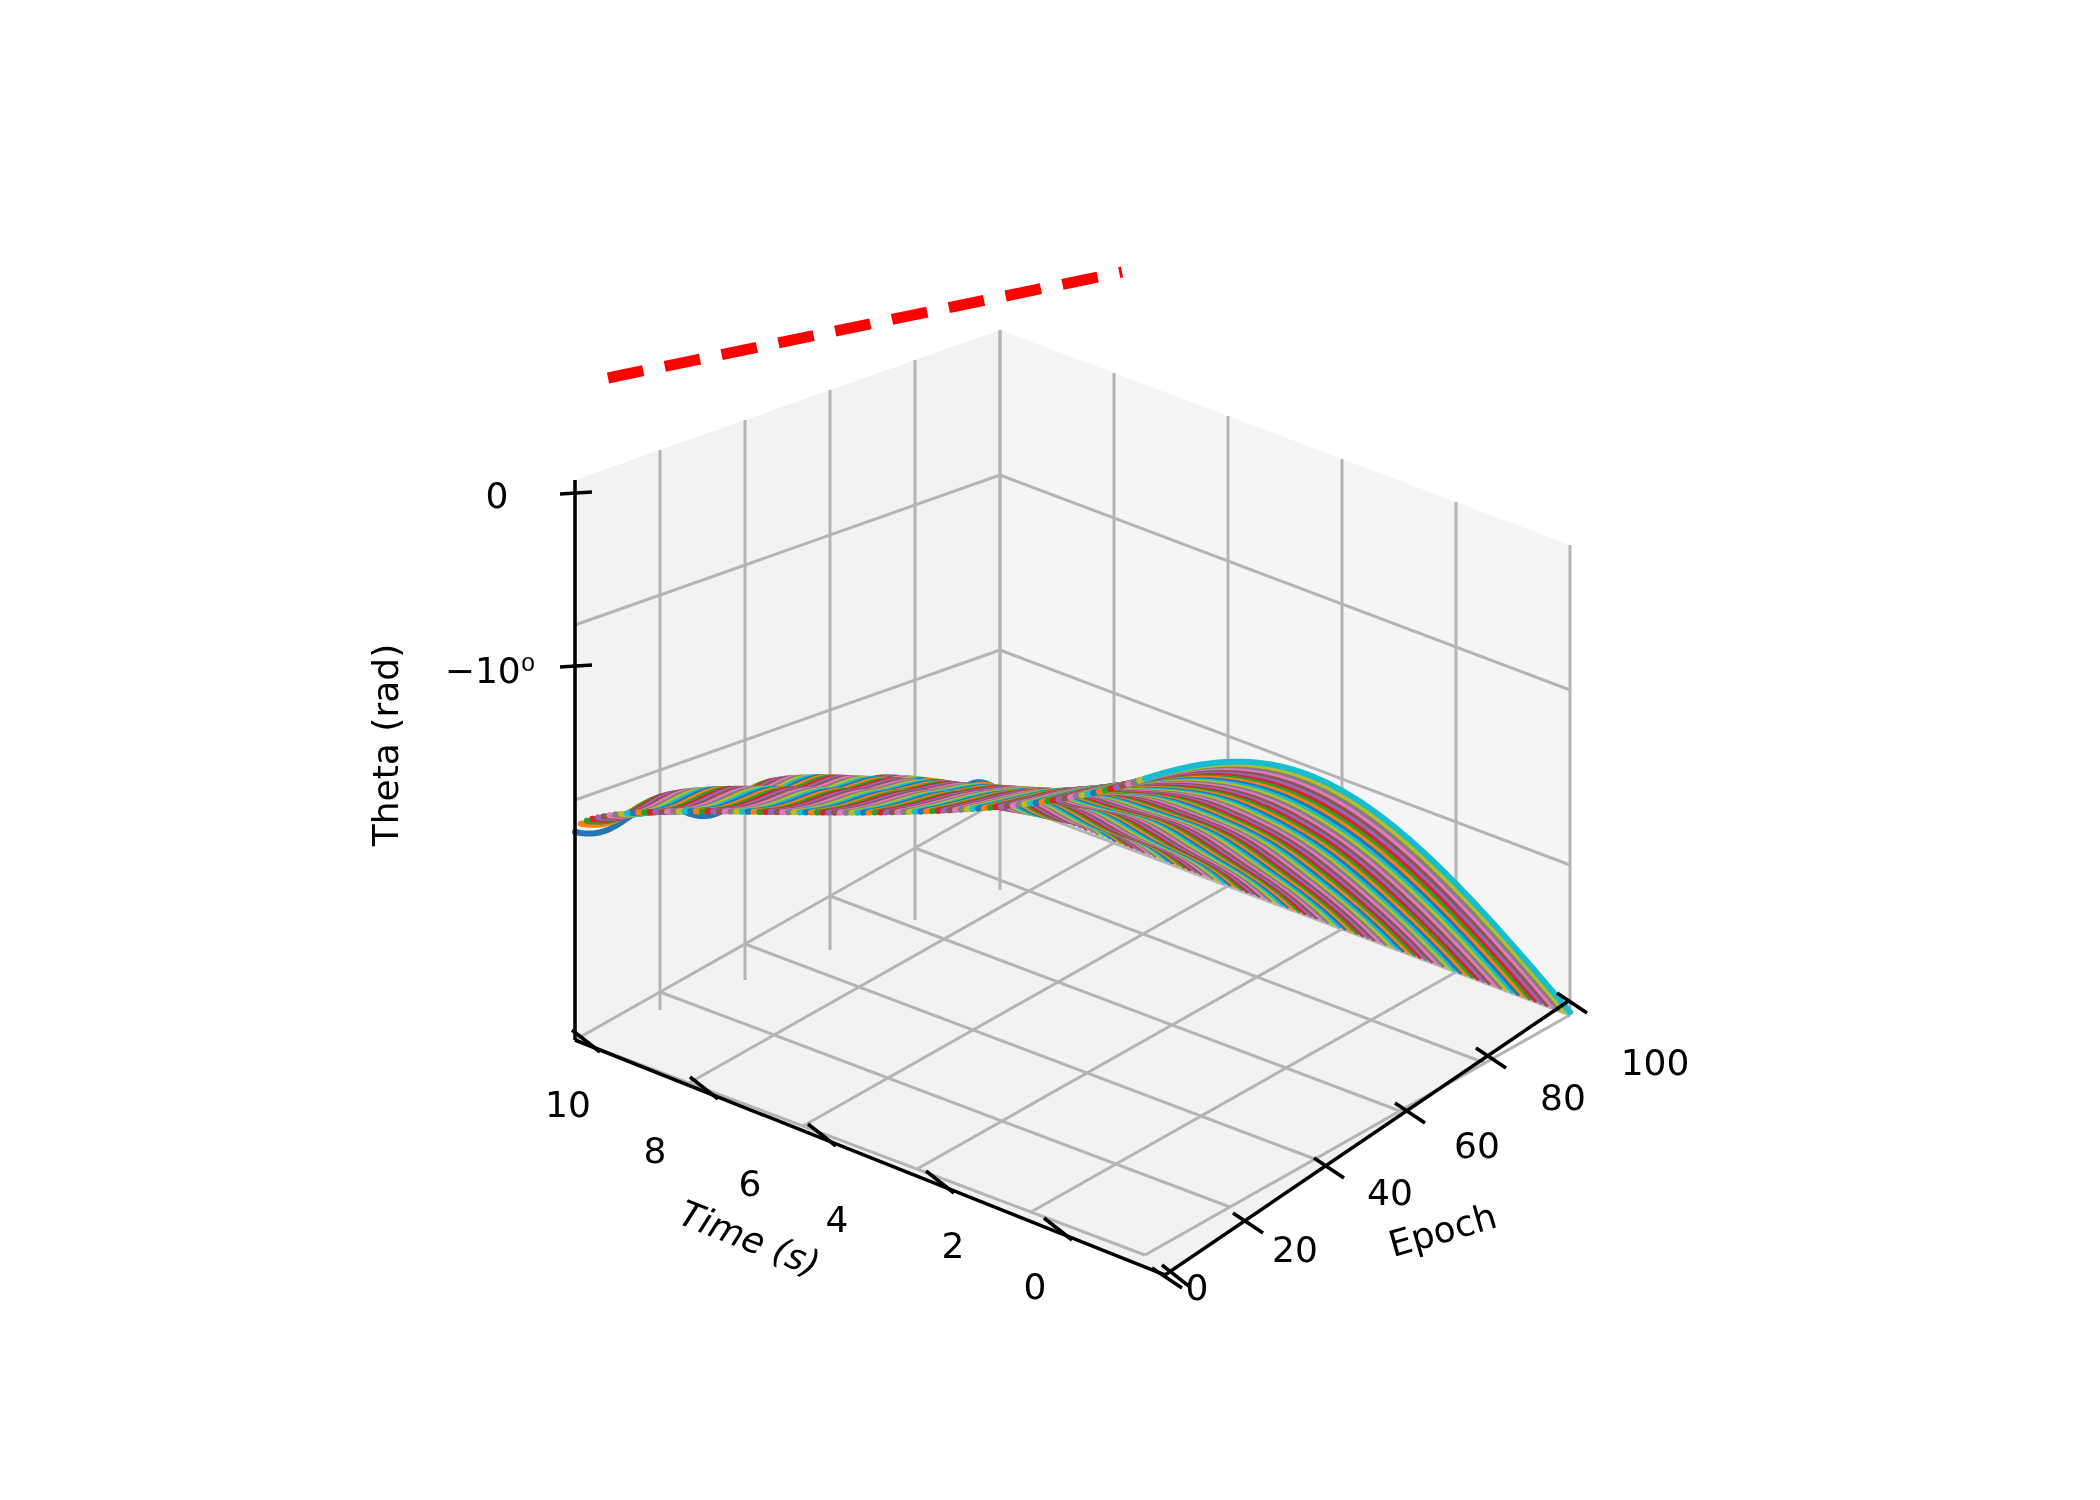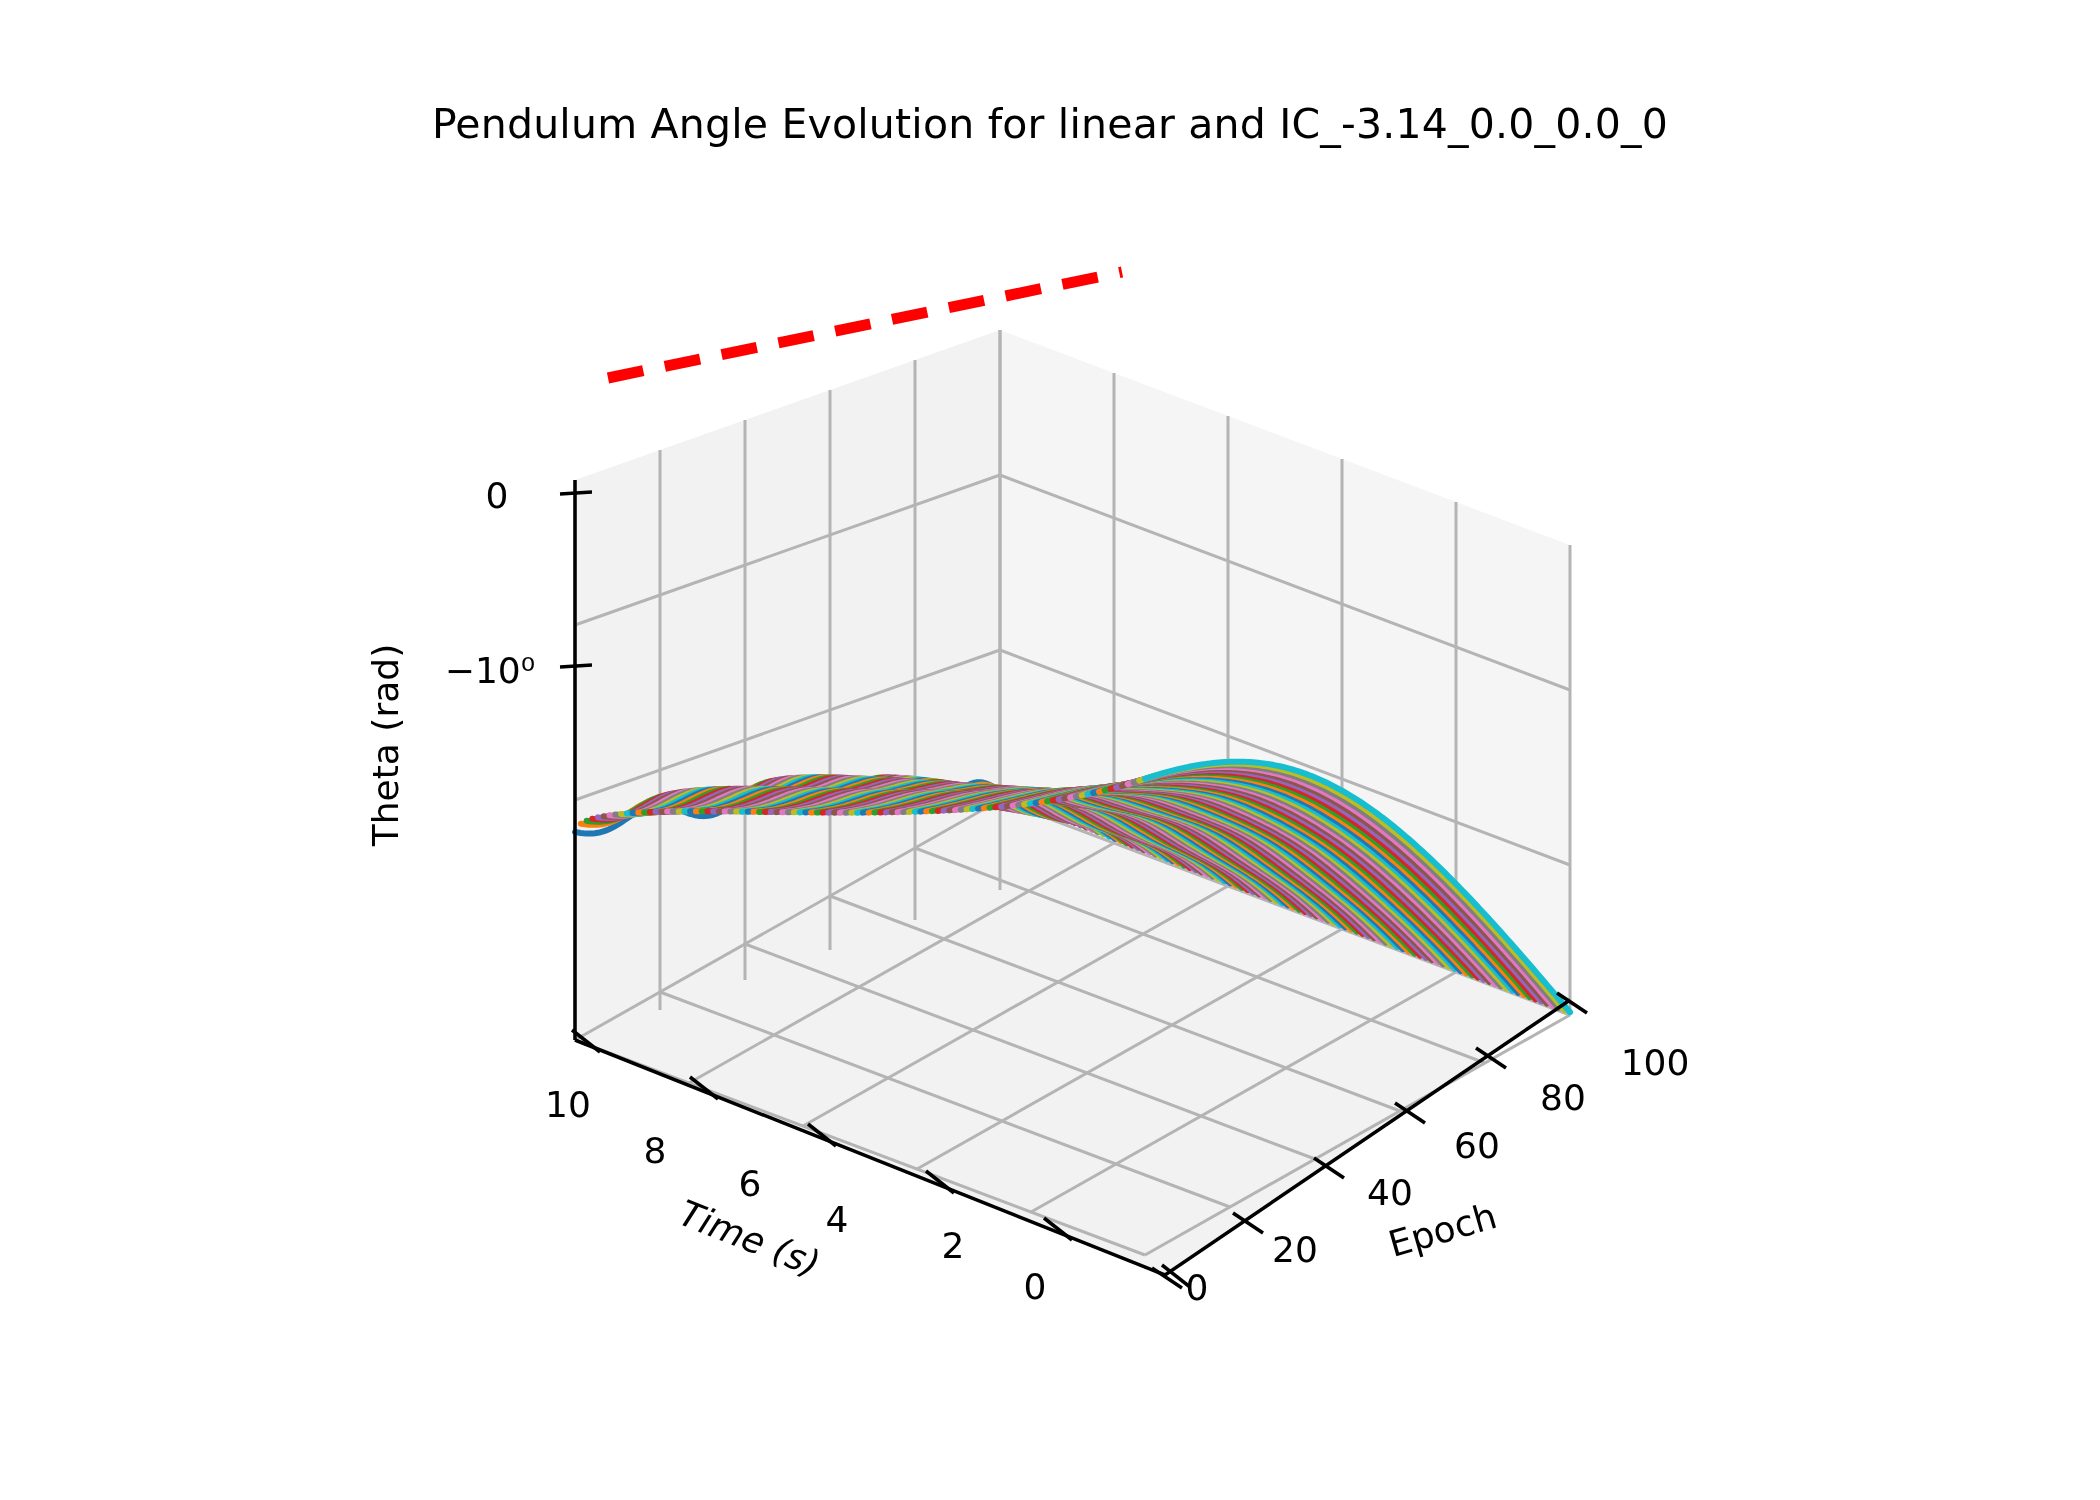--- a/index.html
+++ b/index.html
@@ -43,21 +43,20 @@
   .tick-label, .axis-label {
     font-family: "DejaVu Sans", "Liberation Sans", sans-serif;
     fill: #000000;
   }
 </style>
 </head>
 <body>
 
 <div id="figure">
 
-  <div id="chart-title">Pendulum Angle Evolution for linear and IC_-3.14_0.0_0.0_0</div>
 
   <svg id="axes3d" viewBox="0 0 2100 1500" width="2100" height="1500" xmlns="http://www.w3.org/2000/svg">
 
     <defs>
       <clipPath id="clip-floor">
         <polygon points="575,1040 1165,1275 1570,1000 1000,800"></polygon>
       </clipPath>
     </defs>
 
     <g>

